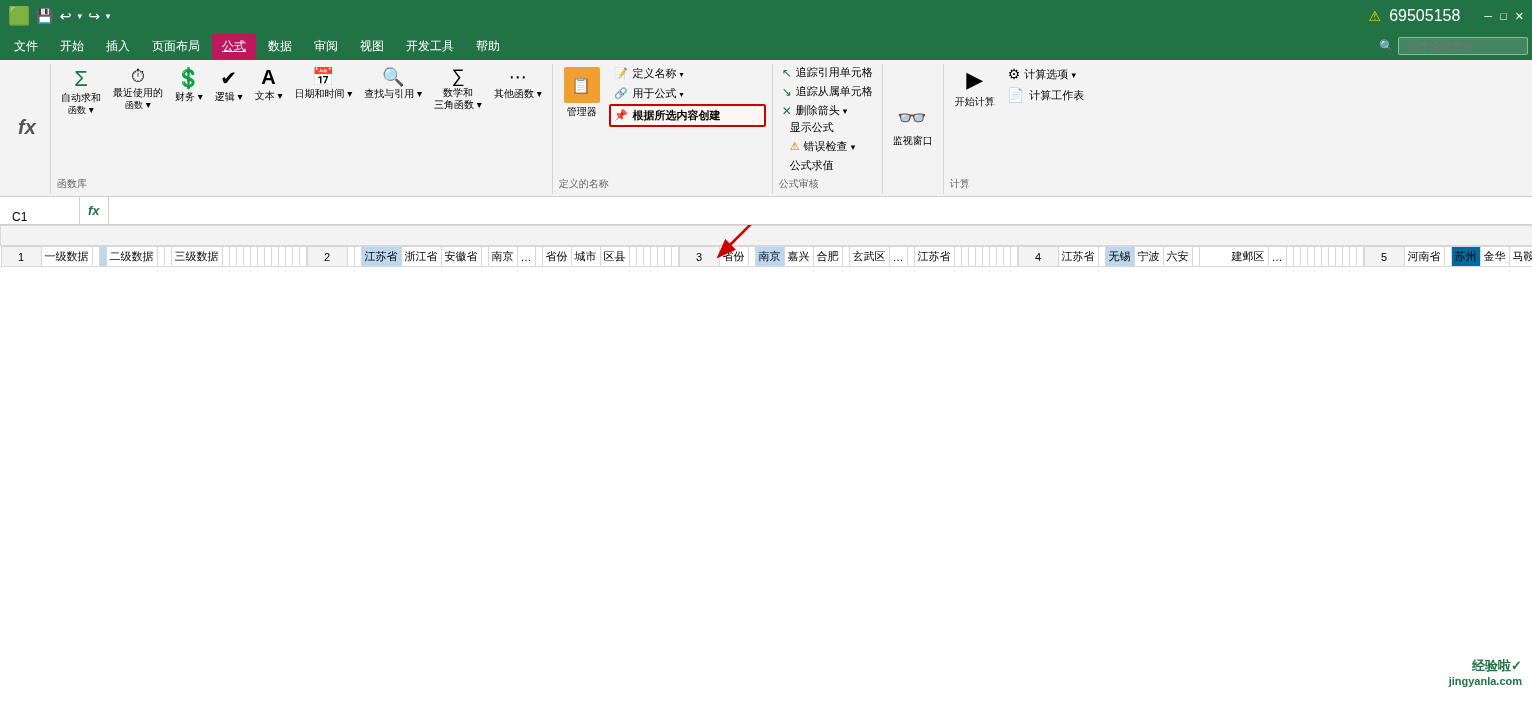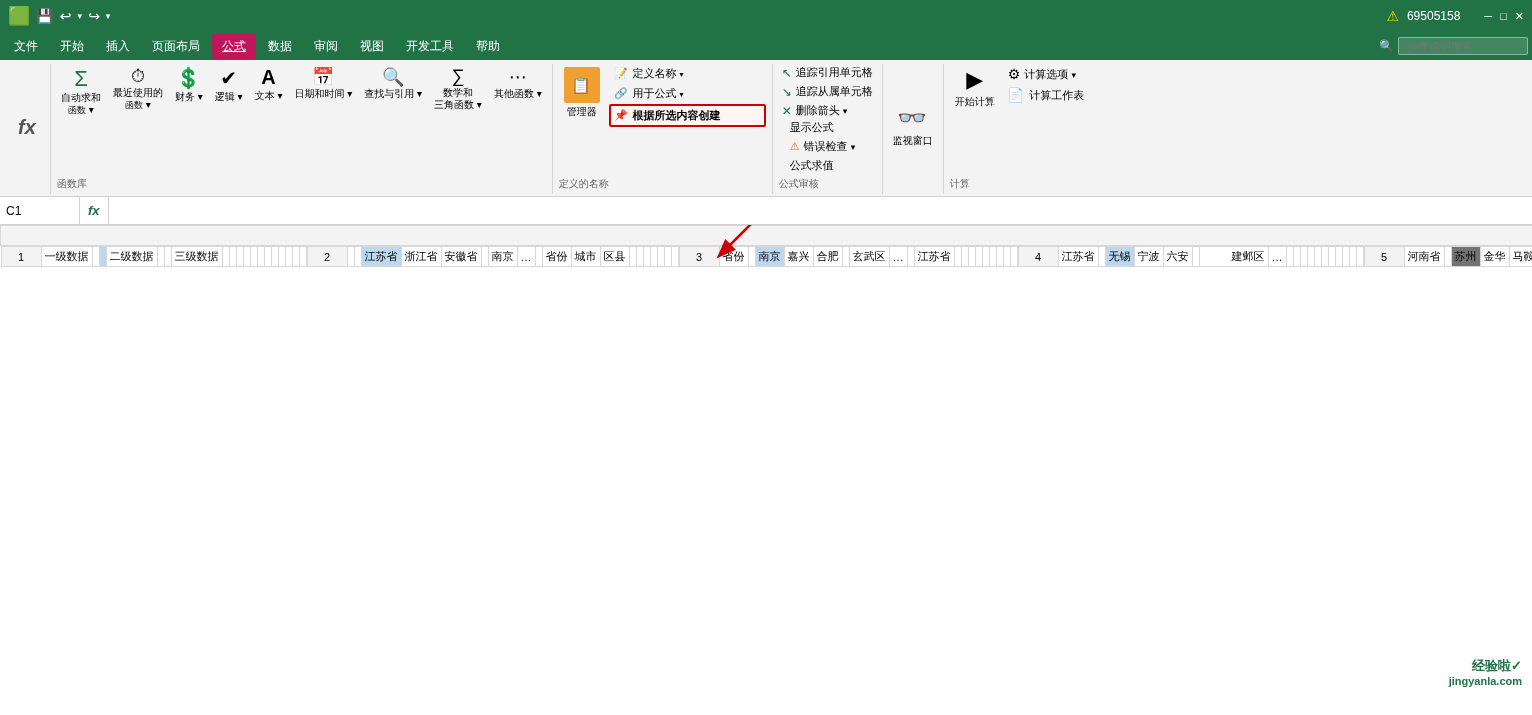--- a/index.html
+++ b/index.html
@@ -92,22 +92,22 @@
       display: flex;
       align-items: center;
       border-bottom: 1px solid #d0d0d0;
       background: white;
     }
     #namebox {
       width: 80px;
       border-right: 1px solid #d0d0d0;
       height: 100%;
       display: flex;
-      align-items: center;
-      padding: 0 6px;
+      align-items: flex-end;
+      padding: 0 12px;
       font-size: 12px;
     }
     #fx-icon {
       padding: 0 8px;
       font-style: italic;
       font-size: 13px;
       color: #555;
       border-right: 1px solid #d0d0d0;
       height: 100%;
       display: flex;
@@ -204,21 +204,21 @@
     <div class="left-icons">
       <span style="font-size:18px;">🟩</span>
       <span title="保存" style="cursor:pointer; font-size:14px;">💾</span>
       <span title="撤销" style="cursor:pointer; font-size:14px;">↩</span>
       <span style="font-size:9px; cursor:pointer;">▾</span>
       <span title="重做" style="cursor:pointer; font-size:14px;">↪</span>
       <span style="font-size:9px; cursor:pointer;">▾</span>
     </div>
     <div class="right-icons">
       <span style="color: #ffd700; font-size:14px;">⚠</span>
-      <span style="font-size:12px;">69505158</span>
+      <span style="font-size:16px;">69505158</span>
       <span style="cursor:pointer; margin-left:16px;">─</span>
       <span style="cursor:pointer;">□</span>
       <span style="cursor:pointer;">✕</span>
     </div>
   </div>
 
   <div id="menubar">
     <div class="menu-item">文件</div>
     <div class="menu-item">开始</div>
     <div class="menu-item">插入</div>
@@ -505,21 +505,21 @@
           <td></td>
           <td></td>
           <td></td>
           <td></td>
         </tr>
 
         <tr>
           <td class="row-num">5</td>
           <td>河南省</td>
           <td></td>
-          <td style="background:#737373;text-align:center;">苏州</td>
+          <td style="background:#0369a1;text-align:center;">苏州</td>
           <td style="text-align:left;">金华</td>
           <td style="text-align:center;">马鞍山</td>
           <td></td>
           <td style="text-align:center;">雨花区</td>
 
         </tr>
 
       </tbody>
     </table>
 

